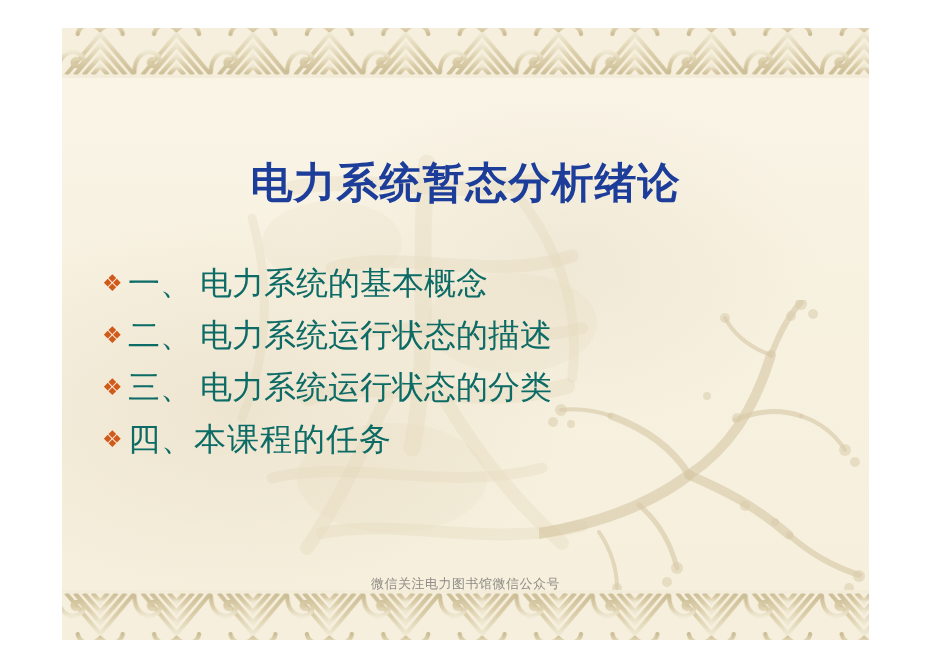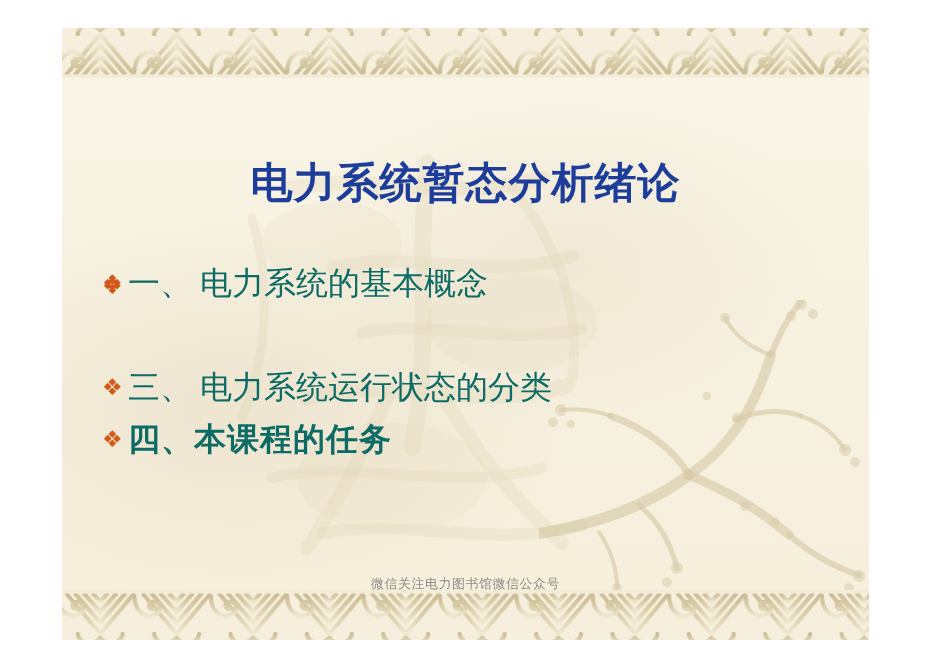--- a/index.html
+++ b/index.html
@@ -120,21 +120,21 @@
   }
   .bullet-text {
     font-size: 32px;
     line-height: 1.1;
     letter-spacing: 0px;
     font-family: "Liberation Serif", "DejaVu Serif", serif;
     margin-top: 40px;
   }
   .bullet-row.heavy .bullet-text {
     font-family: "Liberation Sans", "DejaVu Sans", sans-serif;
-    font-weight: 700;
+    font-weight: 400;
     letter-spacing: 1px;
     text-align: right;
   }
 
   
   #slide-footer {
     position: absolute;
     left: 0;
     right: 0;
     bottom: 47px;
@@ -276,20 +276,21 @@
 
     <div id="bullet-list">
 
       <div class="bullet-row">
         <span class="bullet-marker">❖</span>
         <span class="bullet-text">一、 电力系统的基本概念</span>
       </div>
 
       <div class="bullet-row">
         <span class="bullet-marker">❖</span>
+        <span class="bullet-text">二、 电力系统运行状态的描述</span>
       </div>
 
       <div class="bullet-row">
         <span class="bullet-marker">❖</span>
         <span class="bullet-text">三、 电力系统运行状态的分类</span>
       </div>
 
       <div class="bullet-row heavy">
         <span class="bullet-marker">❖</span>
         <span class="bullet-text">四、本课程的任务</span>

